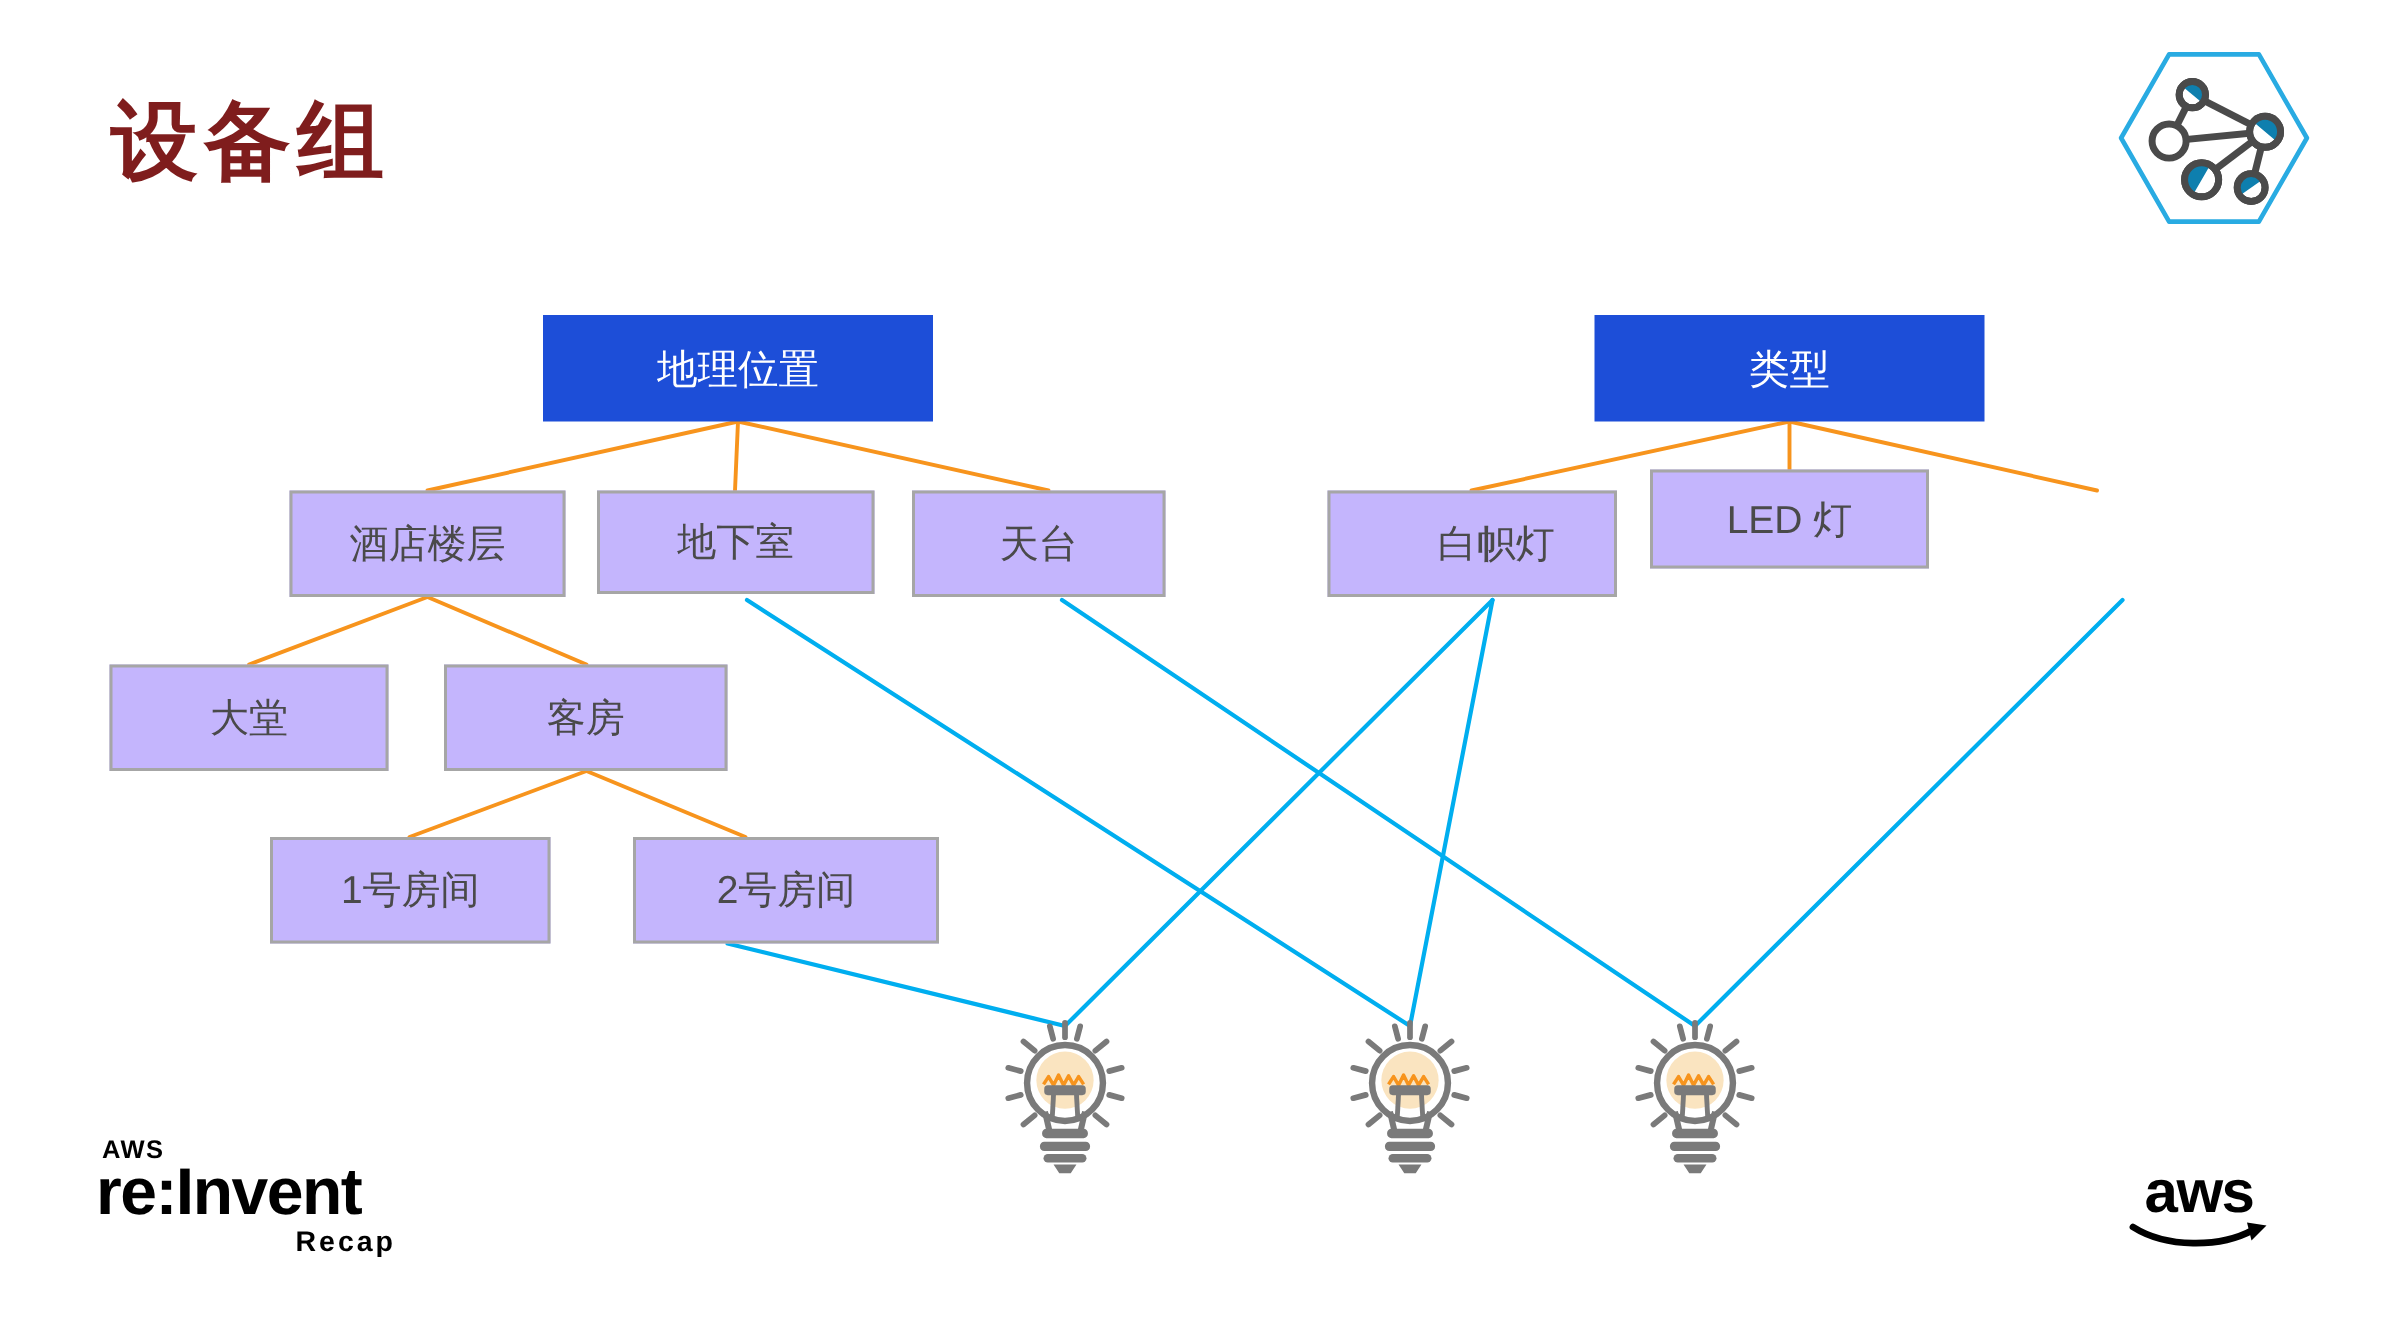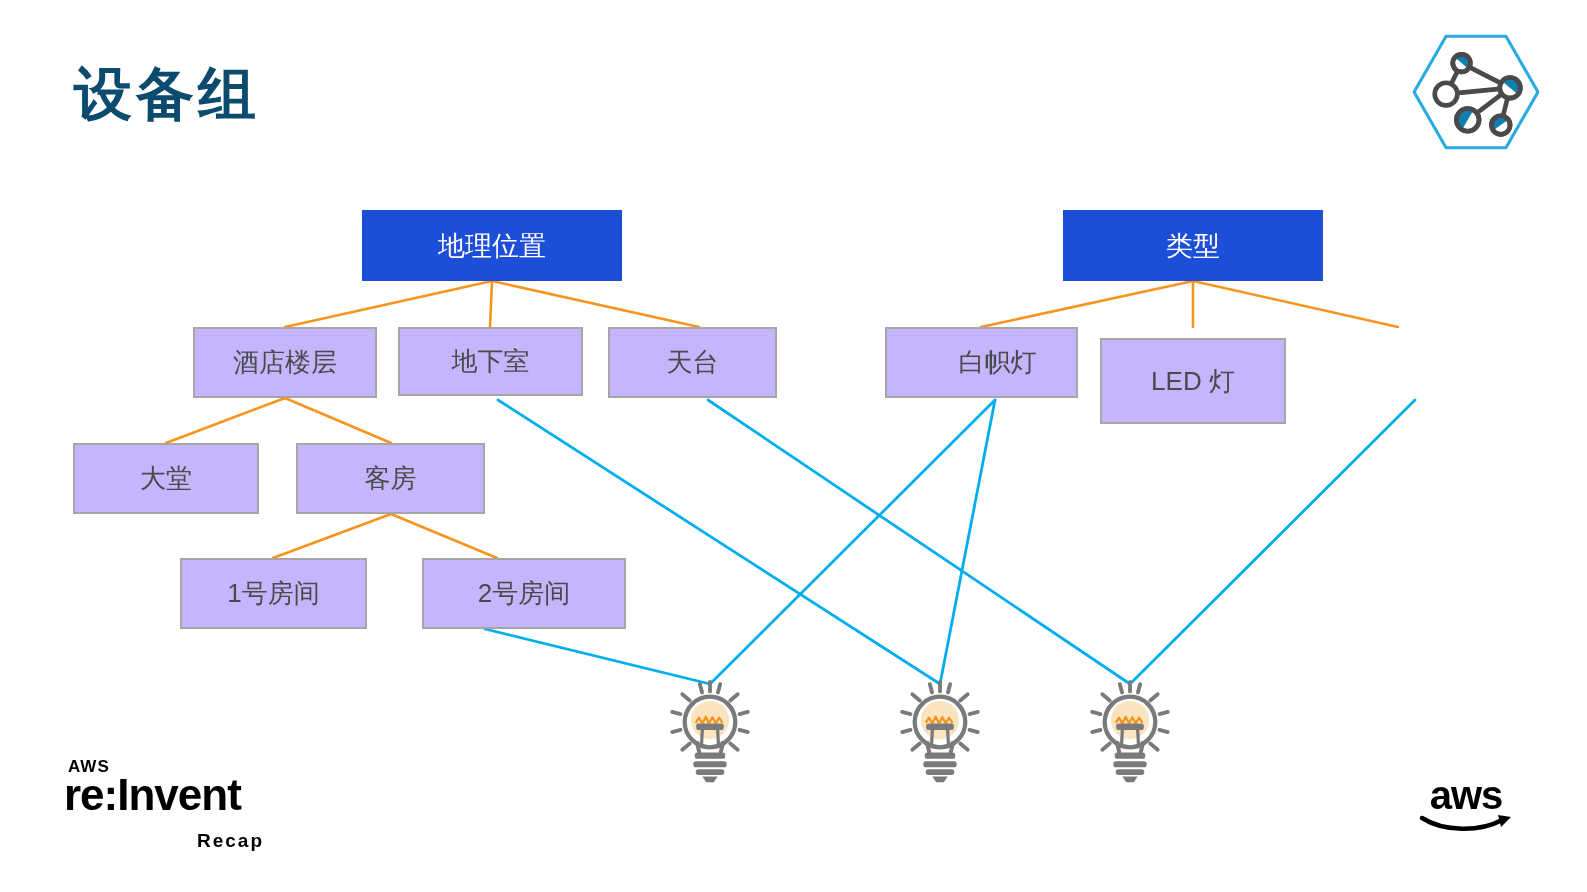--- a/index.html
+++ b/index.html
@@ -22,29 +22,29 @@
     z-index:2;
   }
   .node.dark{
     background:#1d4ed8;
     border:none;
     color:#ffffff;
     font-size:27px;
   }
   #title{
     position:absolute;left:74px;top:56px;
-    font-size:58px;font-weight:900;color:#0c4a6e;
+    font-size:58px;font-weight:900;color:#7f1d1d;
     letter-spacing:4px;z-index:2;margin:0;
   }
   #hexicon{position:absolute;left:1412px;top:33px;z-index:2;}
   
   #reinvent{position:absolute;left:64px;top:760px;color:#000;z-index:2;width:200px;}
   #reinvent .aws-small{font-size:17px;font-weight:700;letter-spacing:1px;line-height:14px;display:block;margin-left:4px;}
   #reinvent .main{font-size:44px;font-weight:800;letter-spacing:-1px;line-height:42px;display:block;}
-  #reinvent .recap{font-size:19px;font-weight:700;letter-spacing:2px;display:block;text-align:right;margin-top:14px;}
+  #reinvent .recap{font-size:19px;font-weight:700;letter-spacing:2px;display:block;text-align:right;margin-top:2px;}
   
   #awslogo{position:absolute;left:1416px;top:776px;color:#000;z-index:2;width:100px;text-align:center;}
   #awslogo .aws-word{font-size:40px;font-weight:700;letter-spacing:-1px;line-height:38px;display:block;}
 </style>
 </head>
 <body>
 
 <div id="slide">
 
   <h1 id="title">设备组</h1>
@@ -153,21 +153,21 @@
   <div class="node" style="left:398px;top:327px;width:185px;height:69px;">
     <span>地下室</span>
   </div>
   <div class="node" style="left:608px;top:327px;width:169px;height:71px;">
     <span>天台</span>
   </div>
 
   <div class="node" style="left:885px;top:327px;width:193px;height:71px;padding-left:32px;">
     <span>白帜灯</span>
   </div>
-  <div class="node" style="left:1100px;top:338px;width:186px;height:86px;">
+  <div class="node" style="left:1100px;top:313px;width:186px;height:66px;">
     <span>LED 灯</span>
   </div>
 
   <div class="node" style="left:73px;top:443px;width:186px;height:71px;">
     <span>大堂</span>
   </div>
   <div class="node" style="left:296px;top:443px;width:189px;height:71px;text-align:right;">
     <span>客房</span>
   </div>
 

